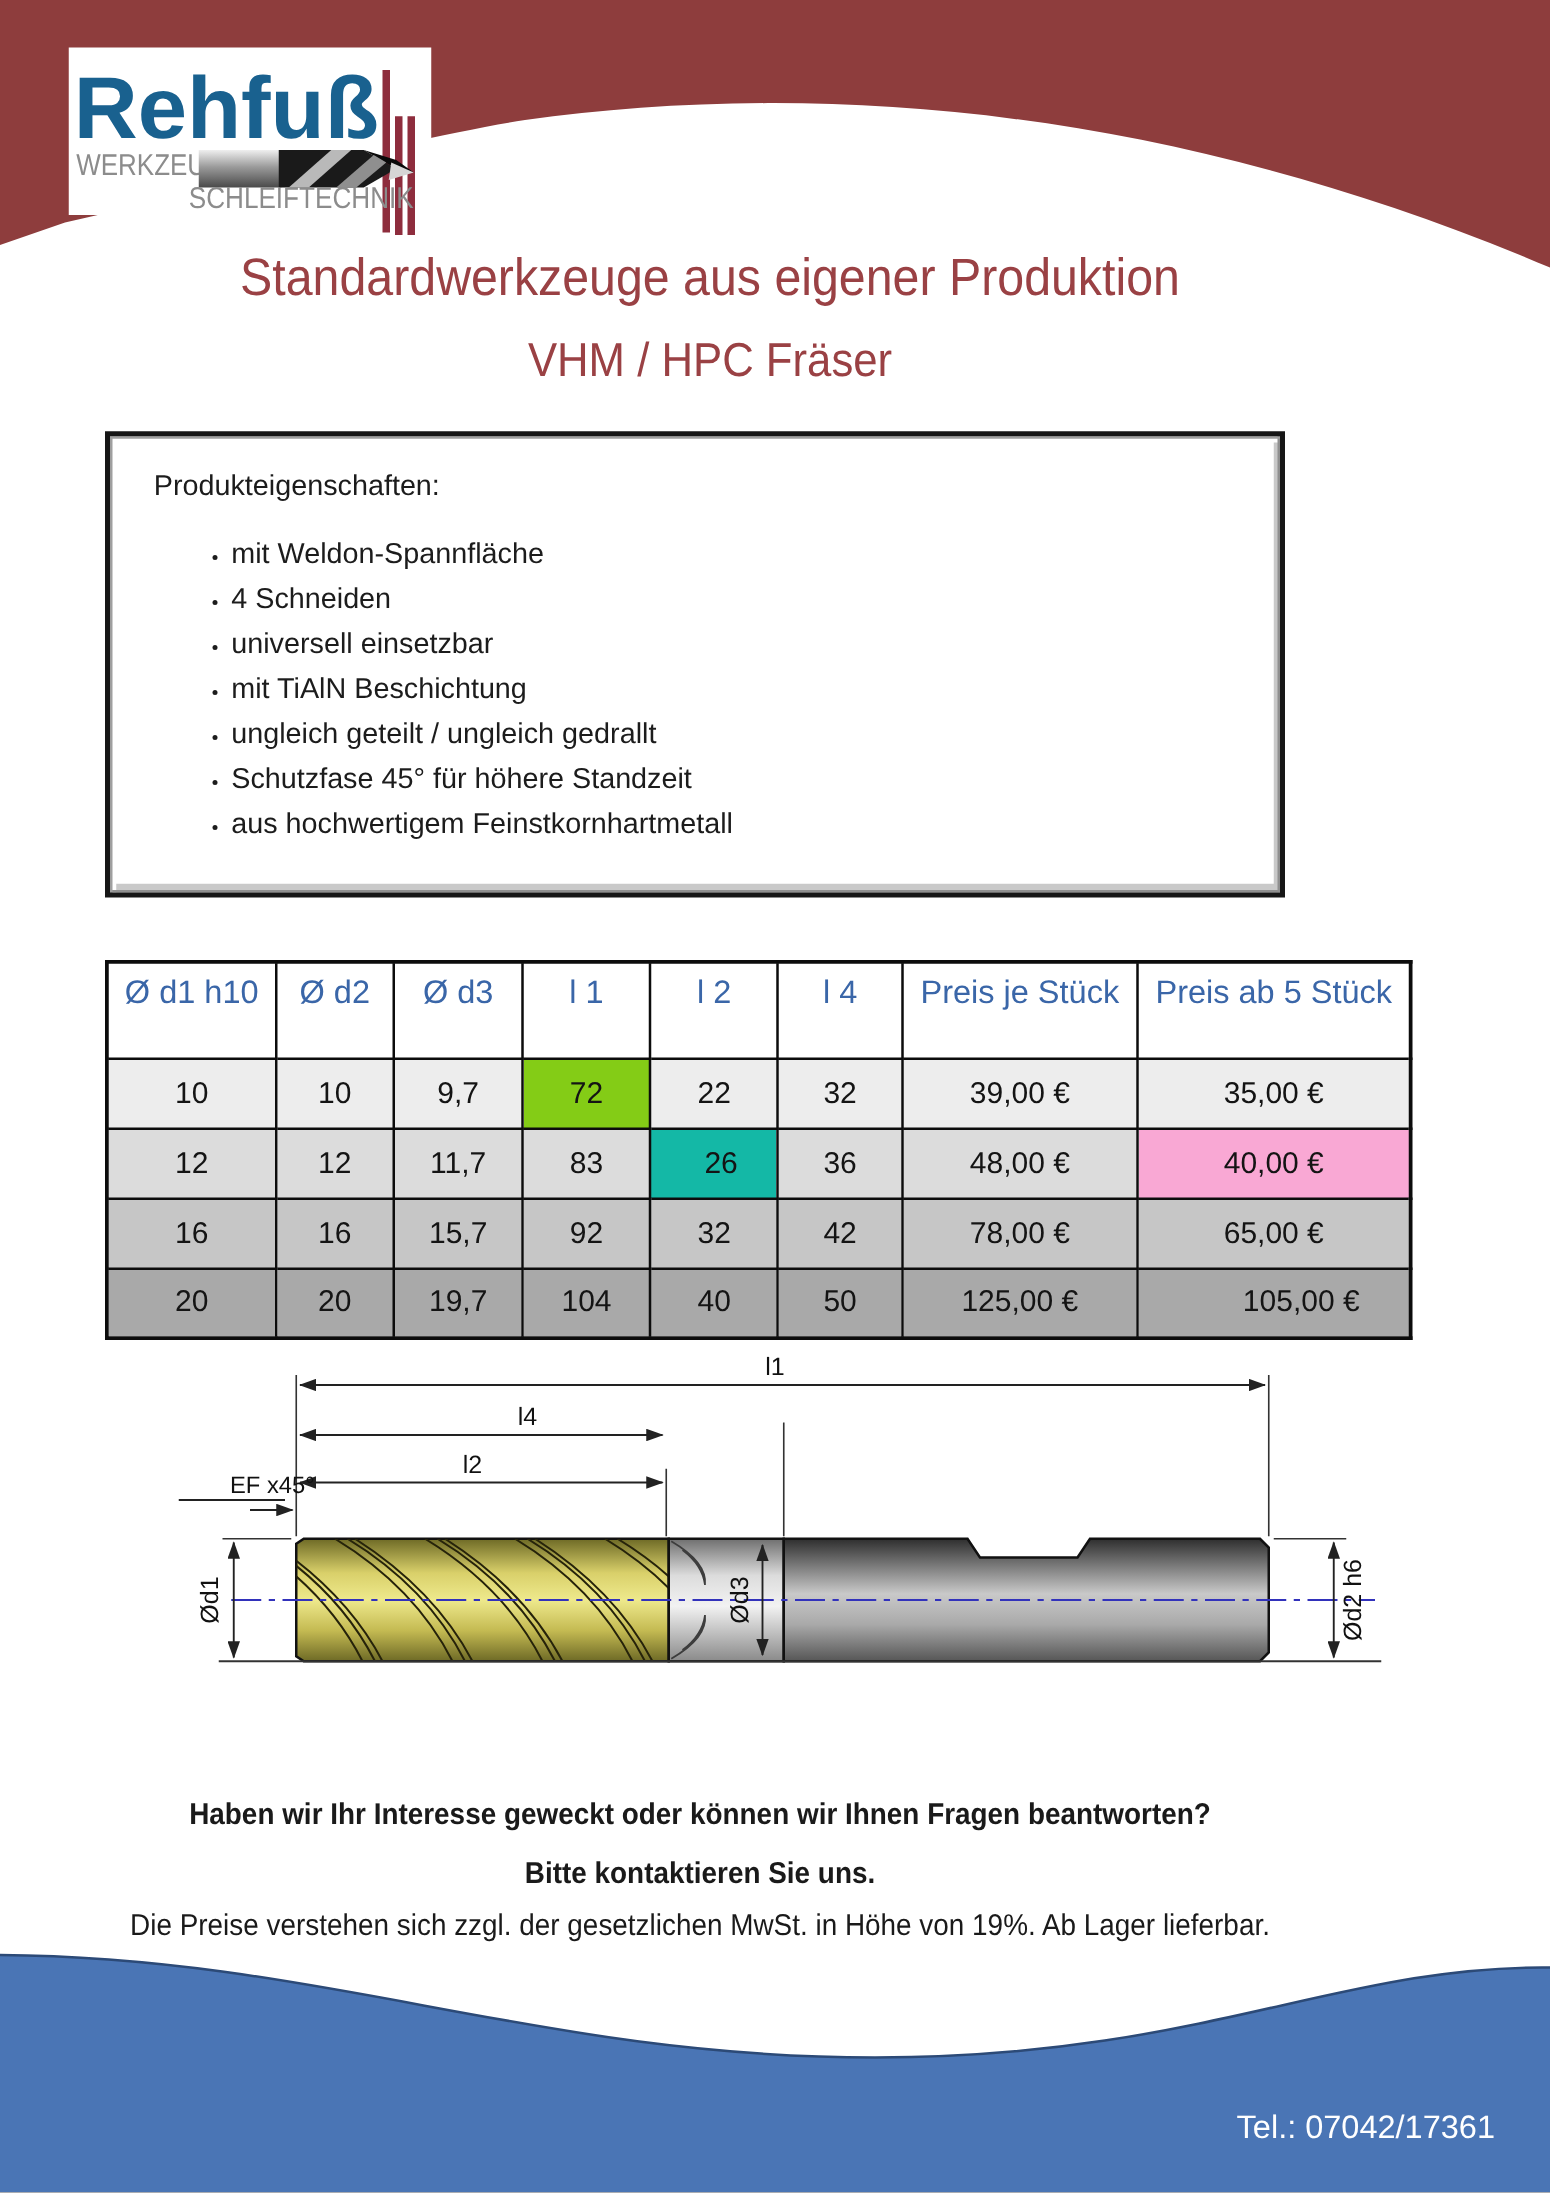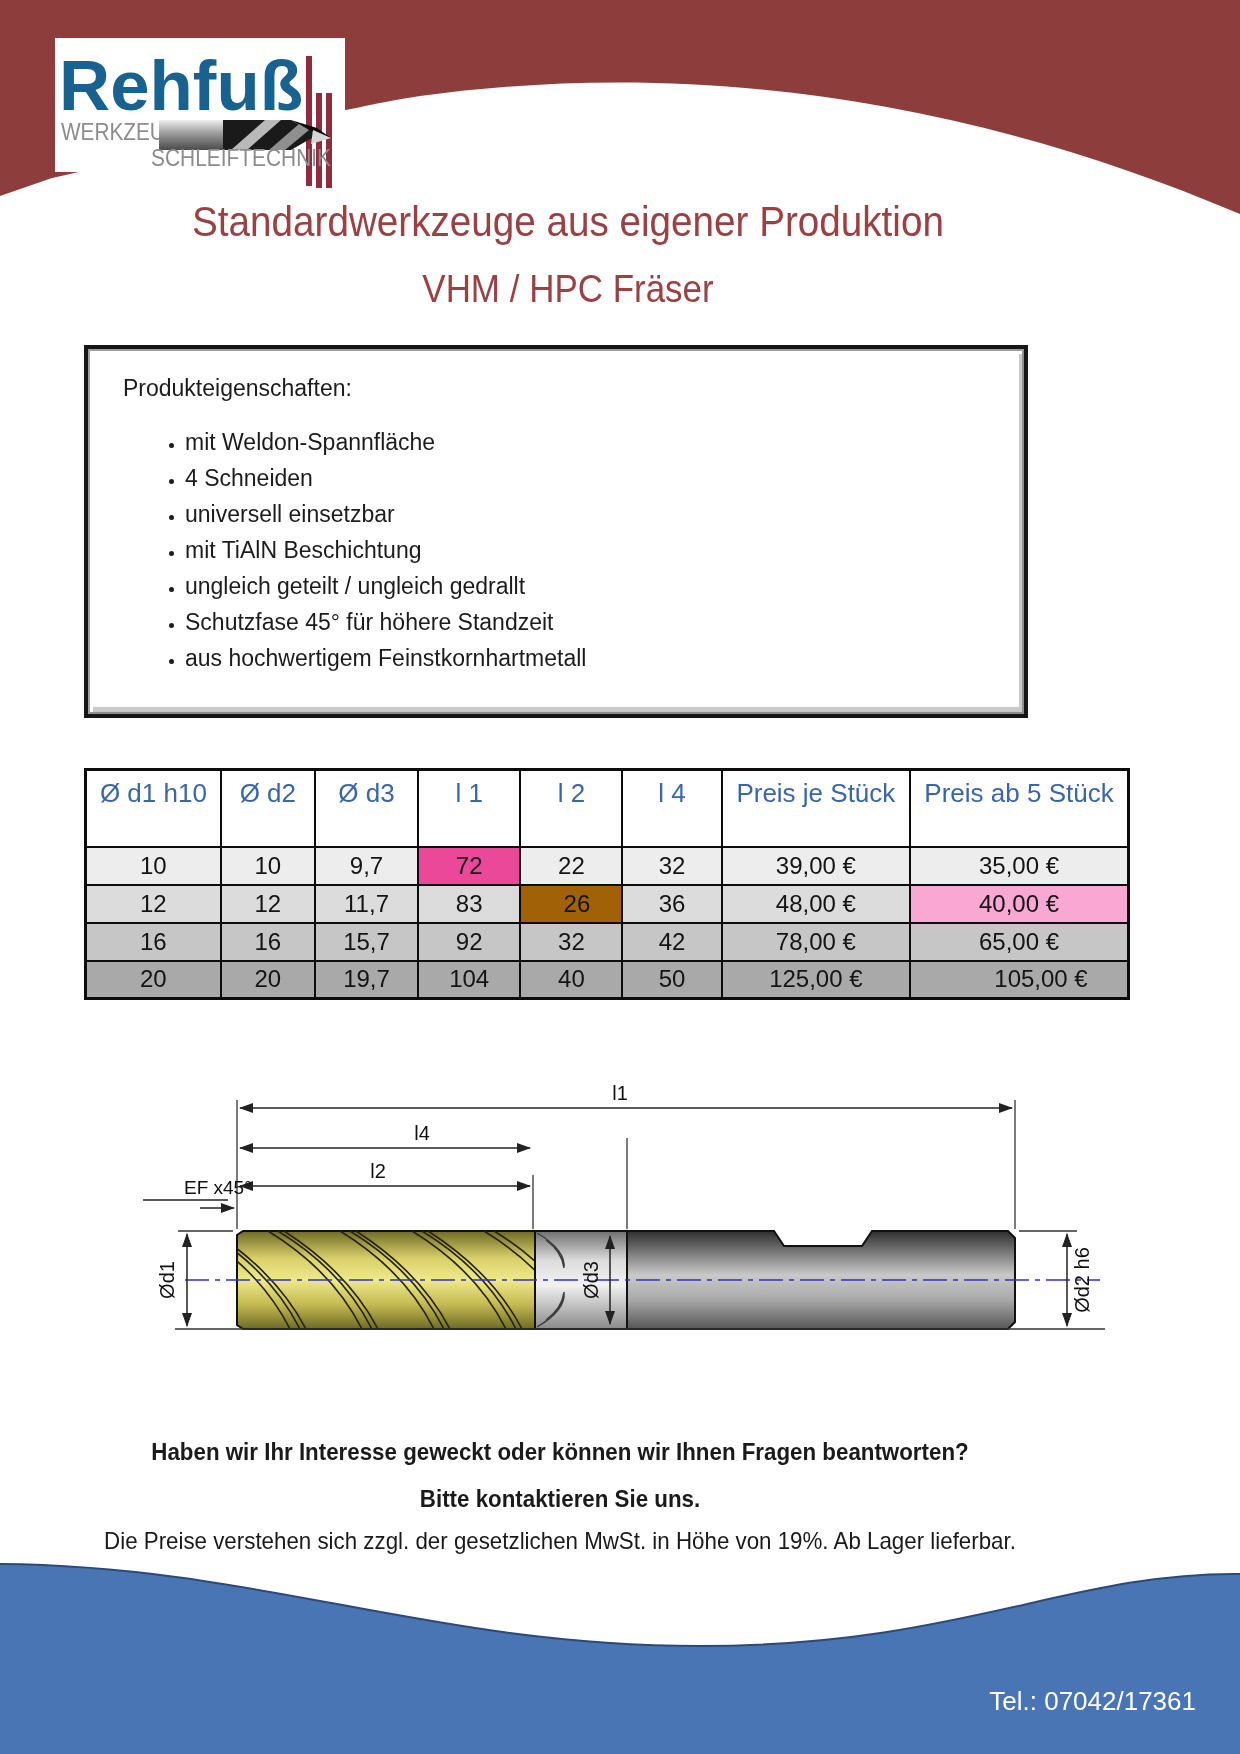--- a/index.html
+++ b/index.html
@@ -43,21 +43,21 @@
     border-collapse:collapse; table-layout:fixed;
     border:3px solid #0c0c0c;
   }
   table.price th, table.price td {
     border:2.5px solid #0c0c0c; text-align:center; overflow:hidden; white-space:nowrap;
   }
   table.price th {
     height:77px; vertical-align:top; padding-top:7px;
     font-size:26px; font-weight:400; color:var(--th-blue,#3a66a8); background:#fff;
   }
-  table.price td { height:38px; vertical-align:middle; font-size:24px; color:#141414; }
+  table.price td { height:56px; vertical-align:middle; font-size:24px; color:#141414; }
   tr.r0 td { background:#ededed; }
   tr.r1 td { background:#dcdcdc; }
   tr.r2 td { background:#c6c6c6; }
   tr.r3 td { background:#a9a9a9; }
 
   
   .drawing { position:absolute; left:100px; top:950px; }
 
   
   .contact { position:absolute; left:0; width:1120px; text-align:center;
@@ -148,32 +148,32 @@
         <th>l 4</th>
         <th>Preis je Stück</th>
         <th>Preis ab 5 Stück</th>
       </tr>
     </thead>
     <tbody>
       <tr class="r0">
         <td style="background: rgb(237, 237, 237);">10</td>
         <td style="background: rgb(237, 237, 237);">10</td>
         <td style="background: rgb(237, 237, 237);">9,7</td>
-        <td style="background: #ec4899;">72</td>
+        <td style="background: #84cc16;">72</td>
         <td style="background: rgb(237, 237, 237);">22</td>
         <td style="background: rgb(237, 237, 237);">32</td>
         <td style="background: rgb(237, 237, 237);">39,00 €</td>
         <td style="background: rgb(237, 237, 237); margin-top: 45px;">35,00 €</td>
       </tr>
       <tr class="r1">
         <td style="background: rgb(220, 220, 220);">12</td>
         <td style="background: rgb(220, 220, 220);">12</td>
         <td style="background: rgb(220, 220, 220);">11,7</td>
         <td style="background: rgb(220, 220, 220);">83</td>
-        <td style="background: #a16207; padding-left: 11px;">26</td>
+        <td style="background: #14b8a6; padding-left: 11px;">26</td>
         <td style="background: rgb(220, 220, 220);">36</td>
         <td style="background: rgb(220, 220, 220); margin-left: 34px;">48,00 €</td>
         <td style="background: #f9a8d4; margin-top: 36px;">40,00 €</td>
       </tr>
       <tr class="r2">
         <td style="background: rgb(198, 198, 198);">16</td>
         <td style="background: rgb(198, 198, 198);">16</td>
         <td style="background: rgb(198, 198, 198);">15,7</td>
         <td style="background: rgb(198, 198, 198);">92</td>
         <td style="background: rgb(198, 198, 198);">32</td>

